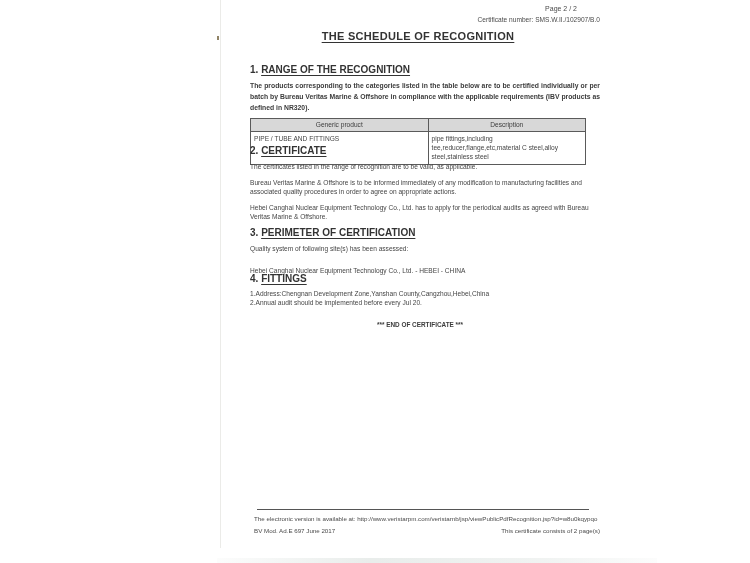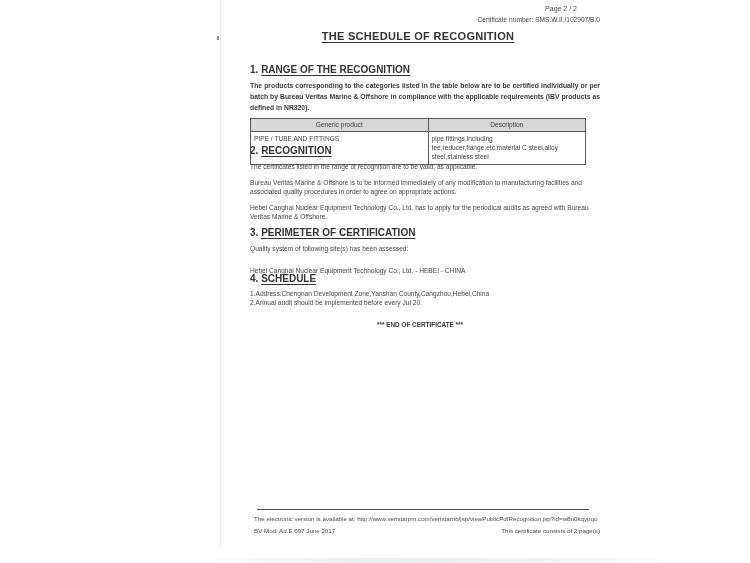--- a/index.html
+++ b/index.html
@@ -93,35 +93,35 @@
       <tbody>
         <tr>
           <td>PIPE / TUBE AND FITTINGS</td>
           <td>pipe fittings,including tee,reducer,flange,etc,material C steel,alloy steel,stainless steel</td>
         </tr>
       </tbody>
     </table>
   </div>
 
   <div class="section sec-2">
-    <div class="sec-heading"><span>2.</span> <span class="sec-word">RECOGNITION</span></div>
+    <div class="sec-heading"><span>2.</span> <span class="sec-word">CERTIFICATE</span></div>
     <p class="para">The certificates listed in the range of recognition are to be valid, as applicable.</p>
     <p class="para">Bureau Veritas Marine &amp; Offshore is to be informed immediately of any modification to manufacturing facilities and associated quality procedures in order to agree on appropriate actions.</p>
     <p class="para">Hebei Canghai Nuclear Equipment Technology Co., Ltd. has to apply for the periodical audits as agreed with Bureau Veritas Marine &amp; Offshore.</p>
   </div>
 
   <div class="section sec-3">
     <div class="sec-heading"><span>3.</span> <span class="sec-word">PERIMETER OF CERTIFICATION</span></div>
     <p class="para">Quality system of following site(s) has been assessed:</p>
     <div class="gap-sm"></div>
     <p class="para">Hebei Canghai Nuclear Equipment Technology Co., Ltd. - HEBEI - CHINA</p>
   </div>
 
   <div class="section sec-4">
-    <div class="sec-heading"><span>4.</span> <span class="sec-word">SCHEDULE</span></div>
+    <div class="sec-heading"><span>4.</span> <span class="sec-word">FITTINGS</span></div>
     <p class="para-tight">1.Address:Chengnan Development Zone,Yanshan County,Cangzhou,Hebei,China</p>
     <p class="para-tight">2.Annual audit should be implemented before every Jul 20.</p>
   </div>
 
   <div class="end-marker">*** END OF CERTIFICATE ***</div>
 
   <div class="footer-rule"></div>
   <div class="footer-url">The electronic version is available at: http://www.veristarpm.com/veristarnb/jsp/viewPublicPdfRecognition.jsp?id=w8u0kqypqo</div>
   <div class="footer-row">
     <span>BV Mod. Ad.E 697 June 2017</span>

